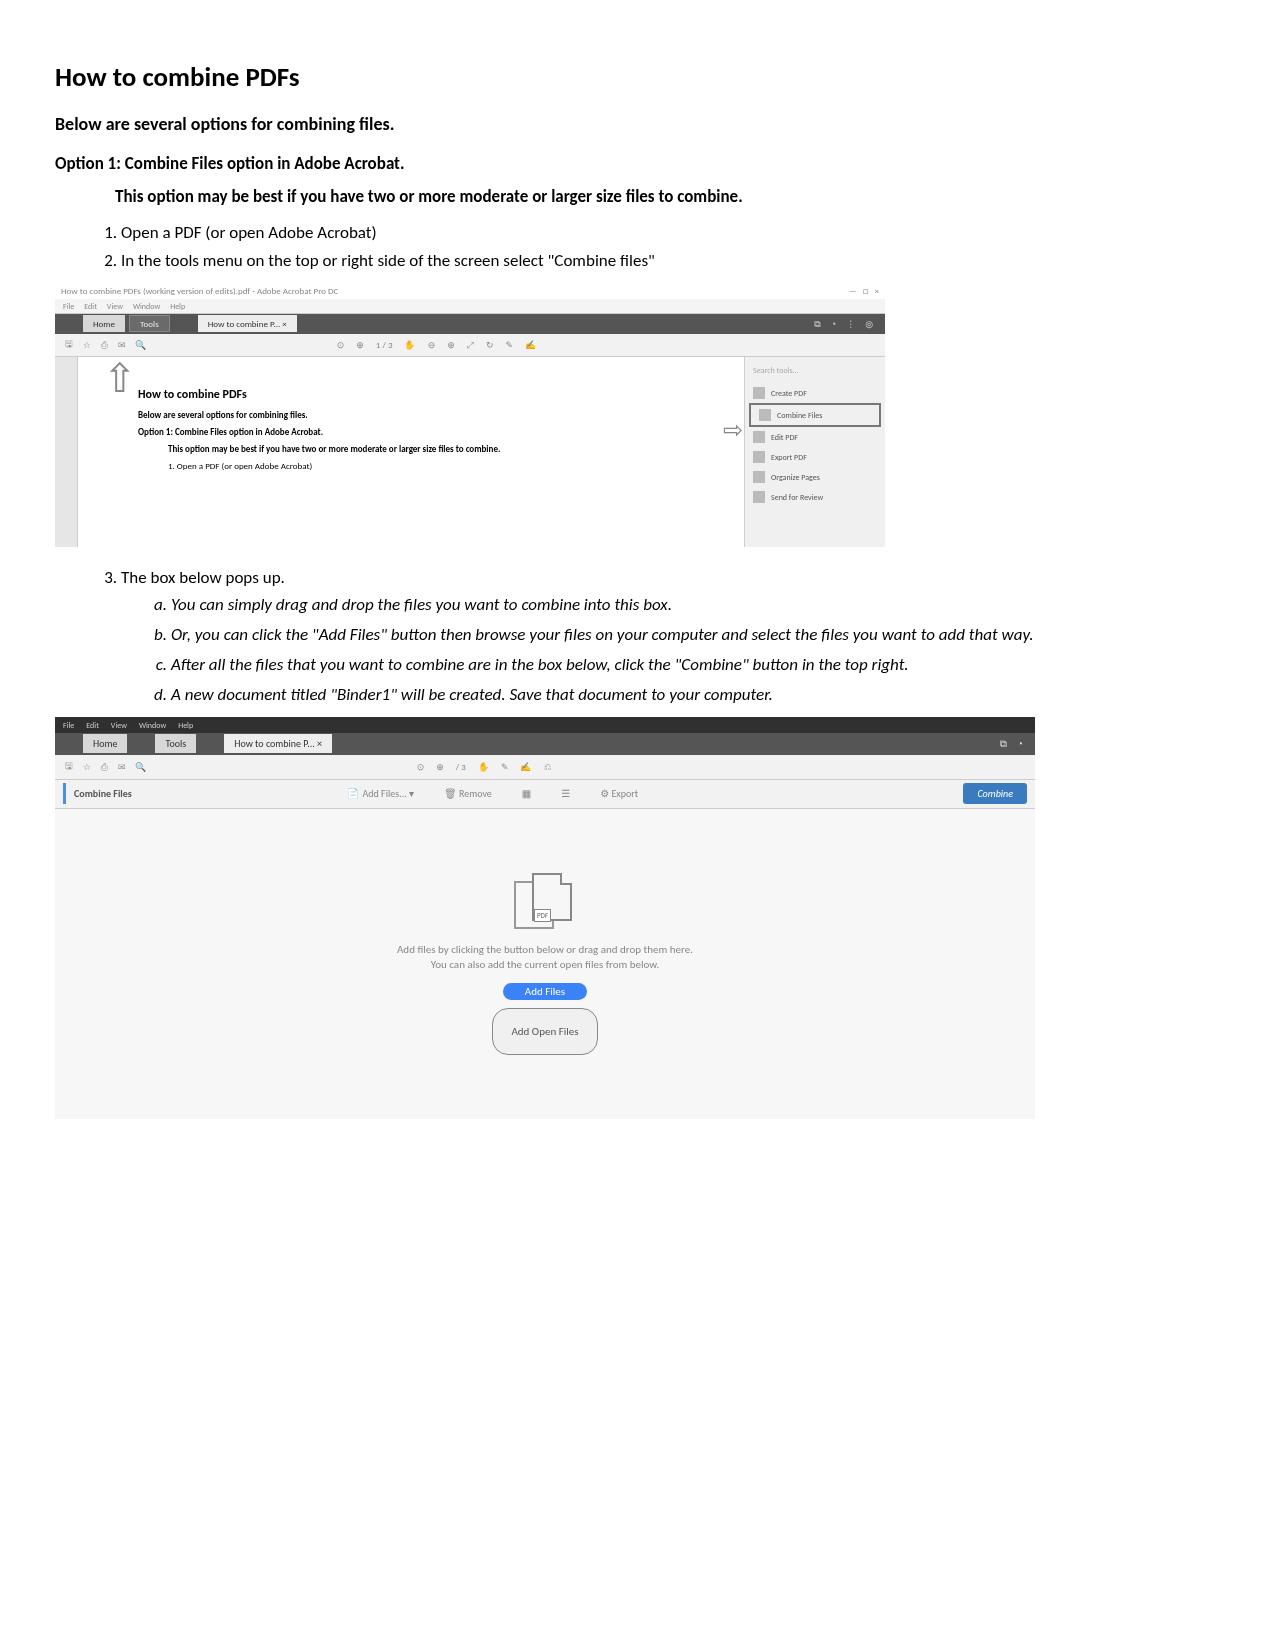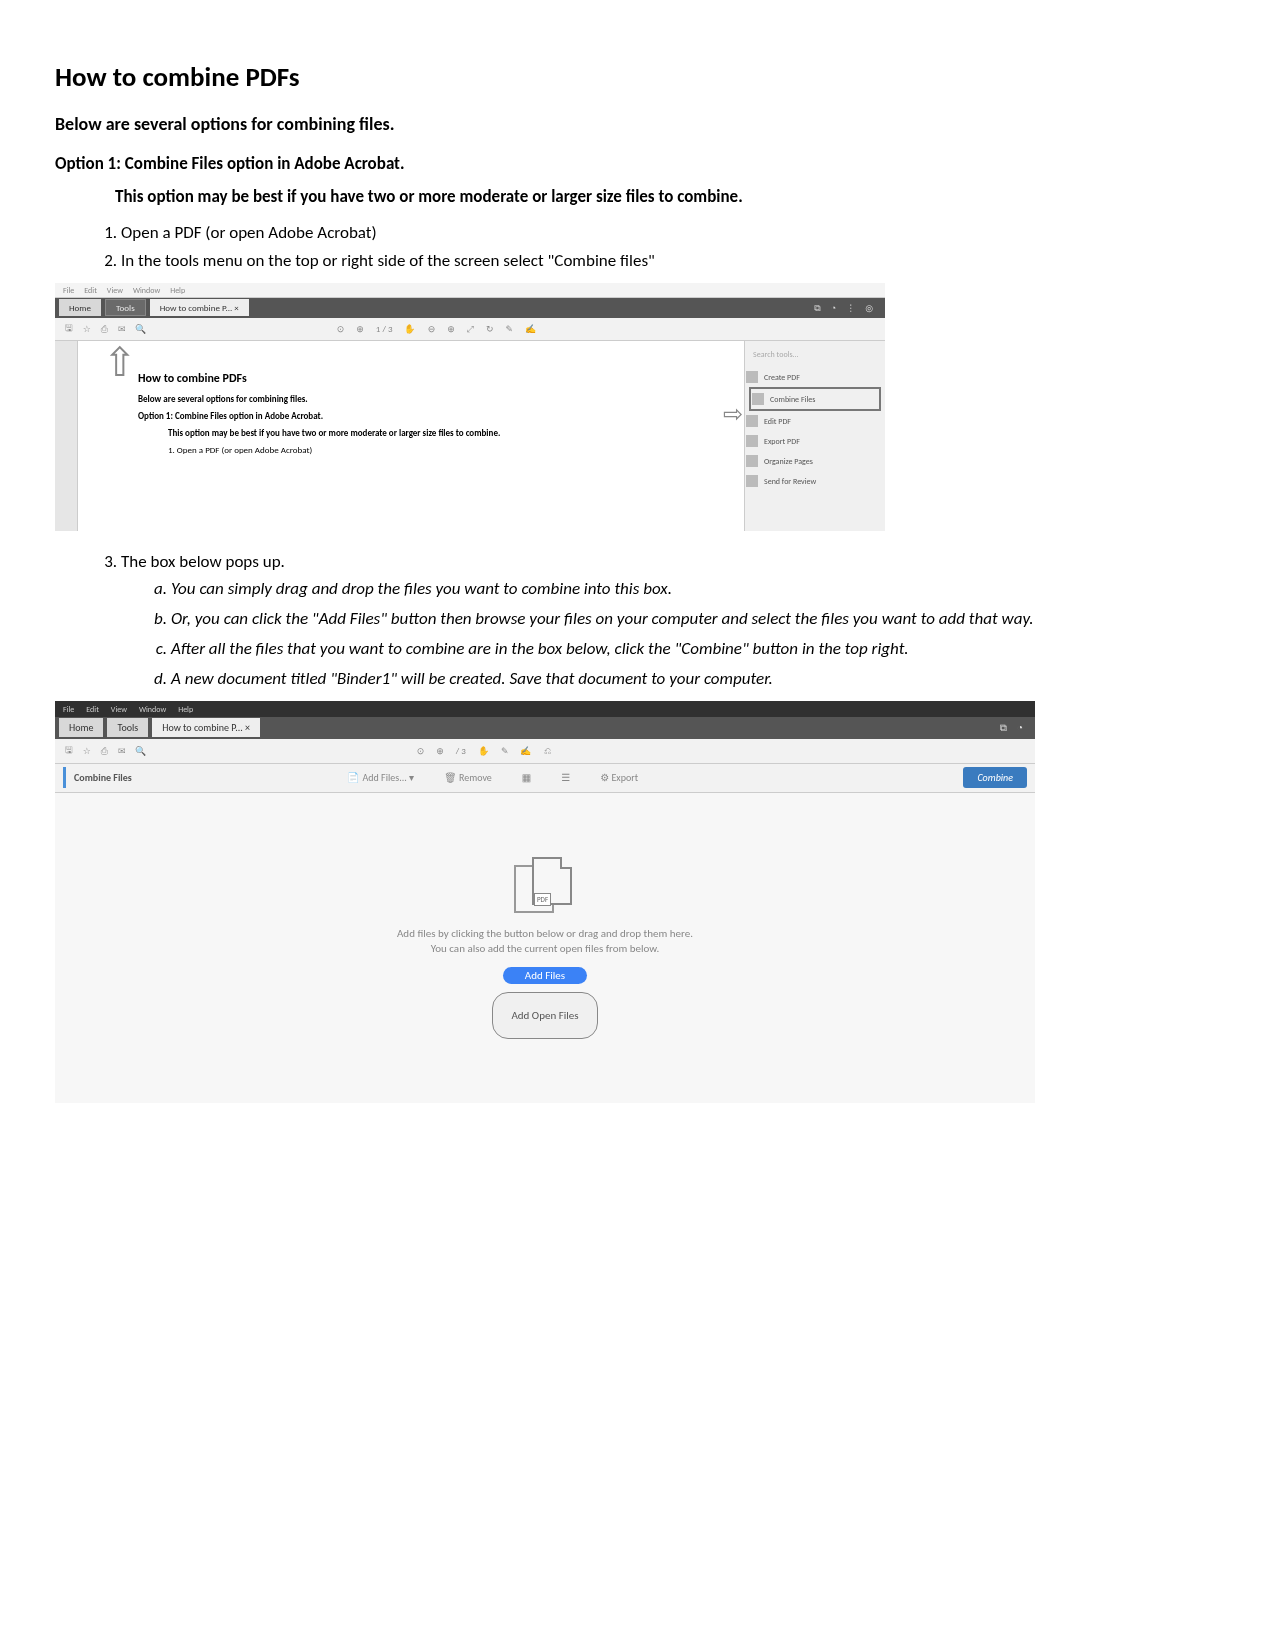--- a/index.html
+++ b/index.html
@@ -53,20 +53,21 @@
     display: flex;
     align-items: center;
     gap: 4px;
     padding: 0 4px;
     font-size: 9px;
   }
   .sh1-tab-light {
     background: #d8d8d8;
     padding: 3px 10px;
     color: #333;
+    margin-left: 24px;
   }
   .sh1-tab-dark {
     background: #6a6a6a;
     border: 1px solid #888;
     padding: 2px 10px;
     color: #e8e8e8;
   }
   .sh1-right-icons {
     margin-left: auto;
     display: flex;
@@ -119,21 +120,21 @@
   }
   .sh1-side-search {
     font-size: 8px;
     color: #aaa;
     padding: 2px 8px 8px 8px;
   }
   .sh1-side-item {
     display: flex;
     align-items: center;
     gap: 6px;
-    padding: 4px 1px;
+    padding: 4px 8px;
     font-size: 8px;
     color: #555;
   }
   .sh1-side-item.boxed {
     border: 2px solid #777;
     margin: 0 4px;
   }
   .sh1-side-ico {
     width: 12px; height: 12px;
     background: #bbb;
@@ -301,20 +302,24 @@
 <h3>Option 1: Combine Files option in Adobe Acrobat.</h3>
 <div class="indent1">This option may be best if you have two or more moderate or larger size files to combine.</div>
 
 <ol class="main">
   <li>Open a PDF (or open Adobe Acrobat)</li>
   <li>In the tools menu on the top or right side of the screen select "Combine files"</li>
 </ol>
 
 
 <div class="shot1">
+  <div class="sh1-titlebar">
+    <span>How to combine PDFs (working version of edits).pdf - Adobe Acrobat Pro DC</span>
+    <span>— &nbsp; □ &nbsp; ×</span>
+  </div>
   <div class="sh1-menu">
     <span>File</span>
     <span>Edit</span>
     <span>View</span>
     <span>Window</span>
     <span>Help</span>
   </div>
   <div class="sh1-tabbar">
     <span class="sh1-tab-light">Home</span>
     <span class="sh1-tab-dark">Tools</span>

